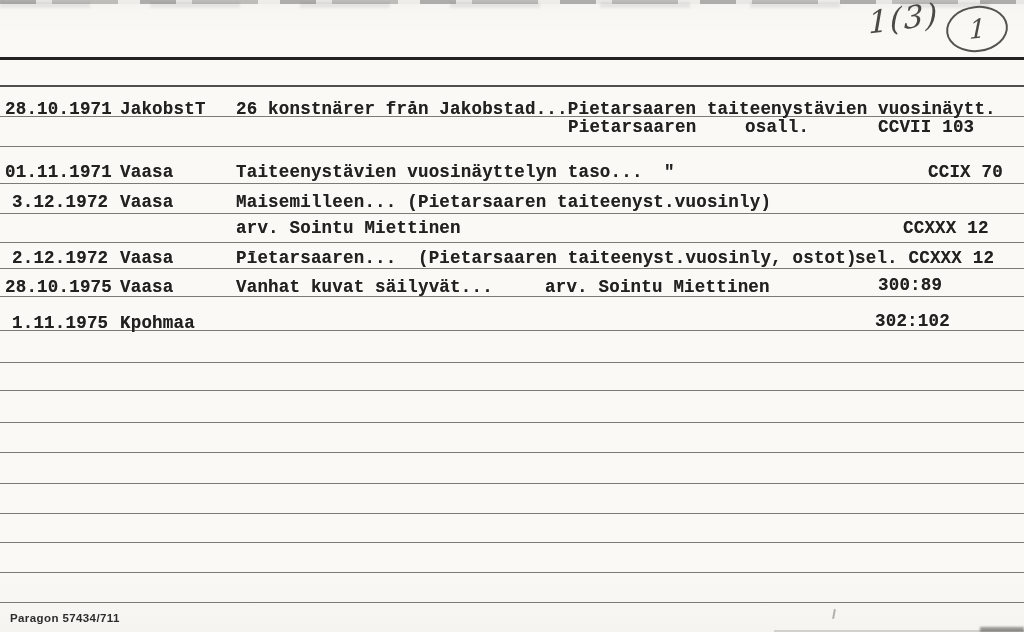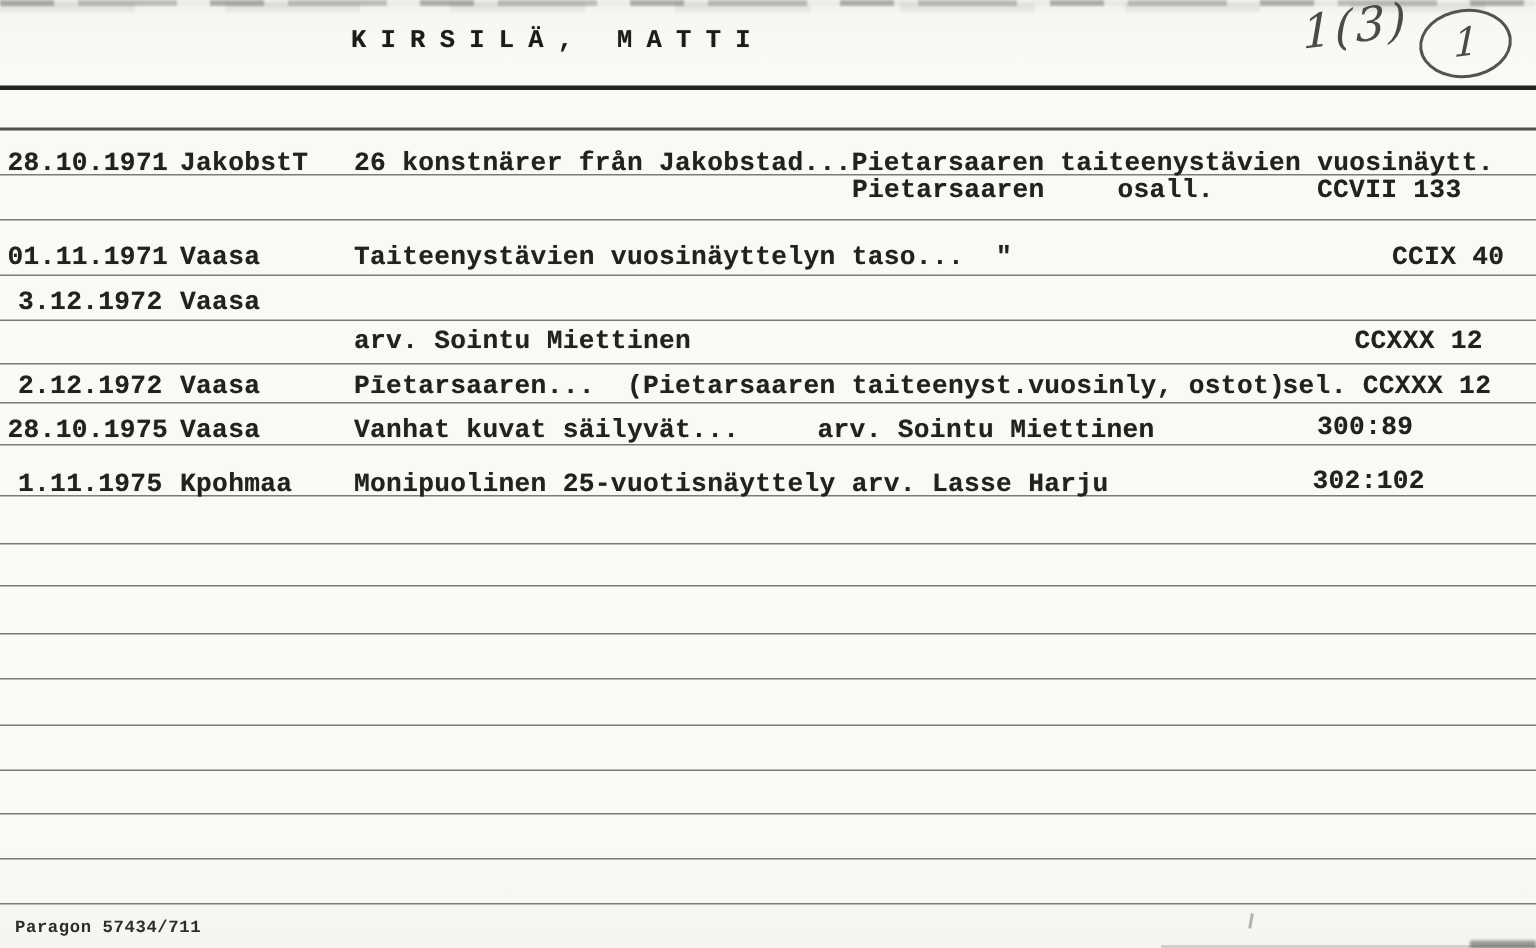--- a/index.html
+++ b/index.html
@@ -48,21 +48,21 @@
     transform:rotate(-7deg);
     display:flex;align-items:center;justify-content:center;
   }
   .hand-circle span{
     font-family:"DejaVu Serif",serif;
     font-style:italic;font-size:26px;color:#4c4a47;
     transform:skewX(-8deg);
   }
   .manufacturer{
     position:absolute;left:10px;top:612px;
-    font-family:Liberation Mono, monospace;
+    font-family:Liberation Sans, sans-serif;
     font-size:11.5px;font-weight:600;
     letter-spacing:0.4px;
     color:#2e2d2b;
   }
   .edge-top{
     position:absolute;top:0;left:0;right:0;height:4px;
     background:repeating-linear-gradient(90deg,
       rgba(35,34,32,.45) 0 36px, rgba(35,34,32,.08) 36px 52px,
       rgba(35,34,32,.35) 52px 118px, rgba(35,34,32,.05) 118px 140px);
     filter:blur(.7px);opacity:.75;
@@ -87,21 +87,20 @@
   }
 </style>
 </head>
 <body>
 
 <div class="card">
 
   <div class="edge-top"></div>
   <div class="edge-top2"></div>
 
-  <div class="title">KIRSILÄ, MATTI</div>
   <div class="hand-note">1(3)</div>
   <div class="hand-circle">
     <span>1</span>
   </div>
 
   <div class="rule-heavy" style="top:57px"></div>
   <div class="rule-med" style="top:85px"></div>
   <div class="rule" style="top:116px"></div>
   <div class="rule" style="top:146px"></div>
   <div class="rule" style="top:183px"></div>
@@ -118,46 +117,46 @@
   <div class="rule" style="top:513px"></div>
   <div class="rule" style="top:542px"></div>
   <div class="rule" style="top:572px"></div>
   <div class="rule" style="top:602px"></div>
 
   <span class="t" style="left:5px;top:99px">28.10.1971</span>
   <span class="t" style="left:120px;top:99px">JakobstT</span>
   <span class="t" style="left:236px;top:99px">26 konstnärer från Jakobstad...Pietarsaaren taiteenystävien vuosinäytt.</span>
   <span class="t" style="left:568px;top:117px">Pietarsaaren</span>
   <span class="t" style="left:745px;top:117px">osall.</span>
-  <span class="t" style="left:878px;top:117px">CCVII 133</span>
+  <span class="t" style="left:878px;top:117px">CCVII 103</span>
 
   <span class="t" style="left:5px;top:162px">01.11.1971</span>
   <span class="t" style="left:120px;top:162px">Vaasa</span>
   <span class="t" style="left:236px;top:162px">Taiteenystävien vuosinäyttelyn taso...  "</span>
-  <span class="t" style="left:928px;top:162px">CCIX 40</span>
+  <span class="t" style="left:928px;top:162px">CCIX 70</span>
 
   <span class="t" style="left:12px;top:192px">3.12.1972</span>
   <span class="t" style="left:120px;top:192px">Vaasa</span>
+  <span class="t" style="left:236px;top:192px">Maisemilleen... (Pietarsaaren taiteenyst.vuosinly)</span>
   <span class="t" style="left:236px;top:218px">arv. Sointu Miettinen</span>
   <span class="t" style="left:903px;top:218px">CCXXX 12</span>
 
   <span class="t" style="left:12px;top:248px">2.12.1972</span>
   <span class="t" style="left:120px;top:248px">Vaasa</span>
   <span class="t" style="left:236px;top:248px">Pīetarsaaren...  (Pietarsaaren taiteenyst.vuosinly, ostot)</span>
   <span class="t" style="left:855px;top:248px">sel. CCXXX 12</span>
 
   <span class="t" style="left:5px;top:277px">28.10.1975</span>
   <span class="t" style="left:120px;top:277px">Vaasa</span>
   <span class="t" style="left:236px;top:277px">Vanhat kuvat säilyvät...</span>
   <span class="t" style="left:545px;top:277px">arv. Sointu Miettinen</span>
   <span class="t" style="left:878px;top:275px">300:89</span>
 
   <span class="t" style="left:12px;top:313px">1.11.1975</span>
   <span class="t" style="left:120px;top:313px">Kpohmaa</span>
-  <span class="t" style="left:236px;top:313px">Monipuolinen 25-vuotisnäyttely arv. Lasse Harju</span>
   <span class="t" style="left:875px;top:311px">302:102</span>
 
   <div class="manufacturer">Paragon 57434/711</div>
 
   <div class="mark-slash"></div>
   <div class="edge-b-streak"></div>
   <div class="edge-br"></div>
 </div>
 
 </body></html>

